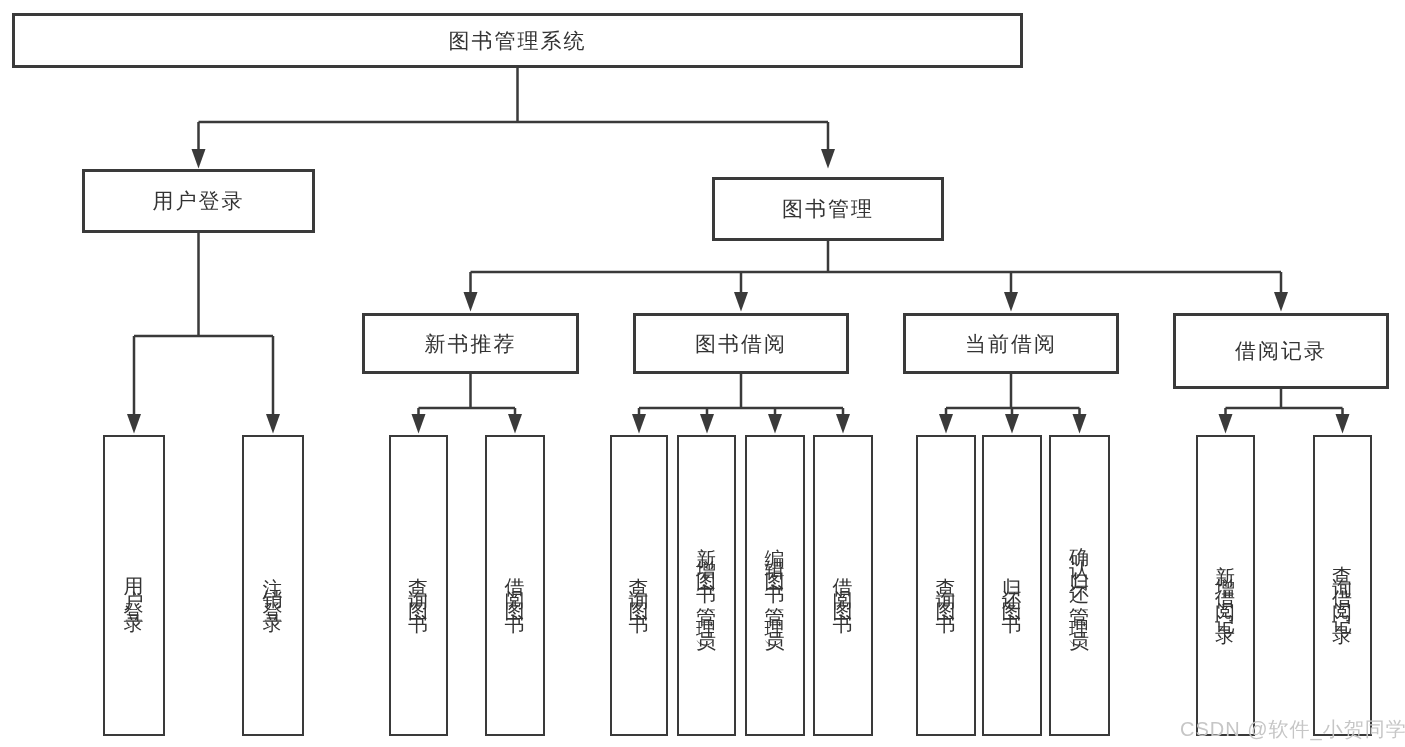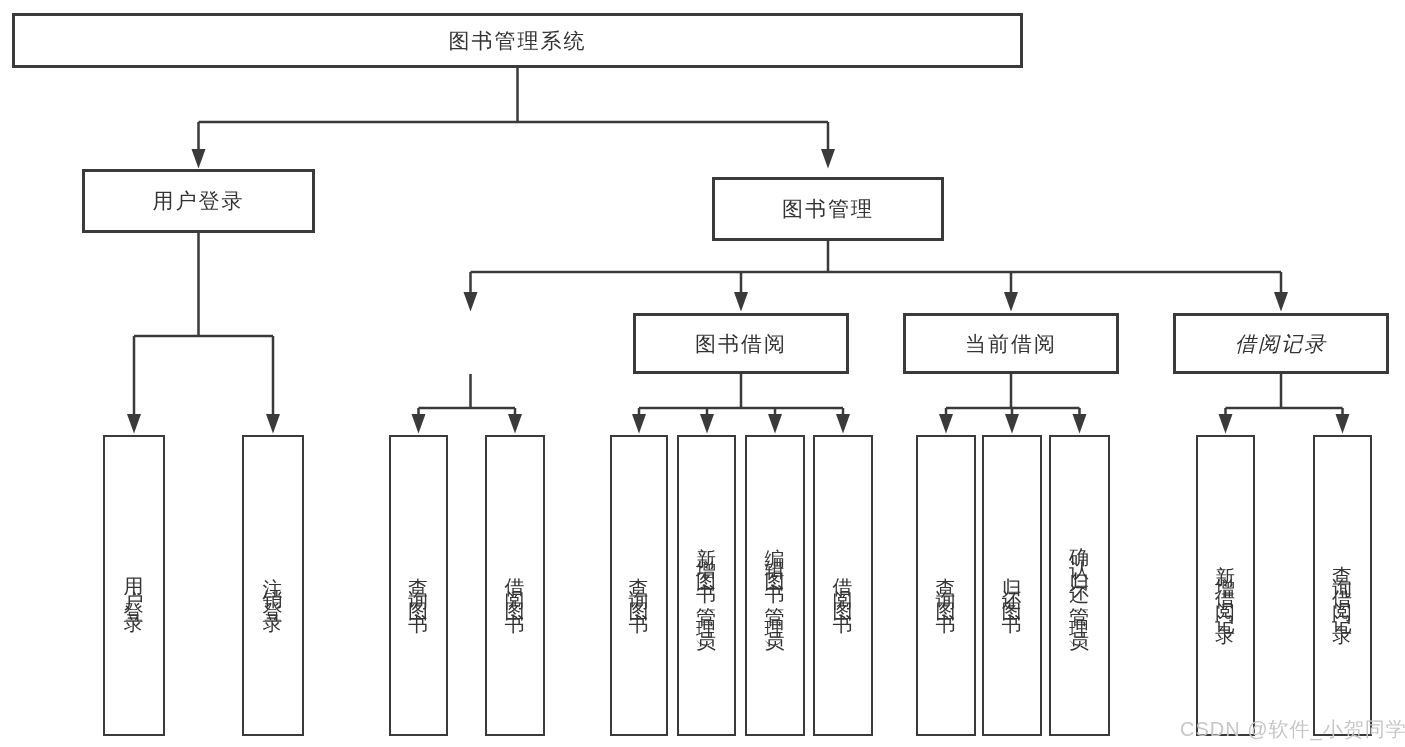--- a/index.html
+++ b/index.html
@@ -76,27 +76,30 @@
     <span class="hlabel">图书管理系统</span>
   </div>
 
   <div class="box" style="left:82px;top:169px;width:233px;height:64px;">
     <span class="hlabel">用户登录</span>
   </div>
   <div class="box" style="left:712px;top:177px;width:232px;height:64px;">
     <span class="hlabel">图书管理</span>
   </div>
 
+  <div class="box" style="left:362px;top:313px;width:217px;height:61px;">
+    <span class="hlabel">新书推荐</span>
+  </div>
   <div class="box" style="left:903px;top:313px;width:216px;height:61px;">
     <span class="hlabel">当前借阅</span>
   </div>
   <div class="box" style="left:633px;top:313px;width:216px;height:61px;">
     <span class="hlabel">图书借阅</span>
   </div>
-  <div class="box" style="left:1173px;top:313px;width:216px;height:61px;font-style:italic;">
+  <div class="box" style="left:1173px;top:313px;width:216px;height:76px;">
     <span class="hlabel">借阅记录</span>
   </div>
 
   <div class="box leaf" style="left:103px;width:62px;">
     <span class="vlabel">用户登录</span>
   </div>
   <div class="box leaf" style="left:242px;width:62px;">
     <span class="vlabel">注销登录</span>
   </div>
 

